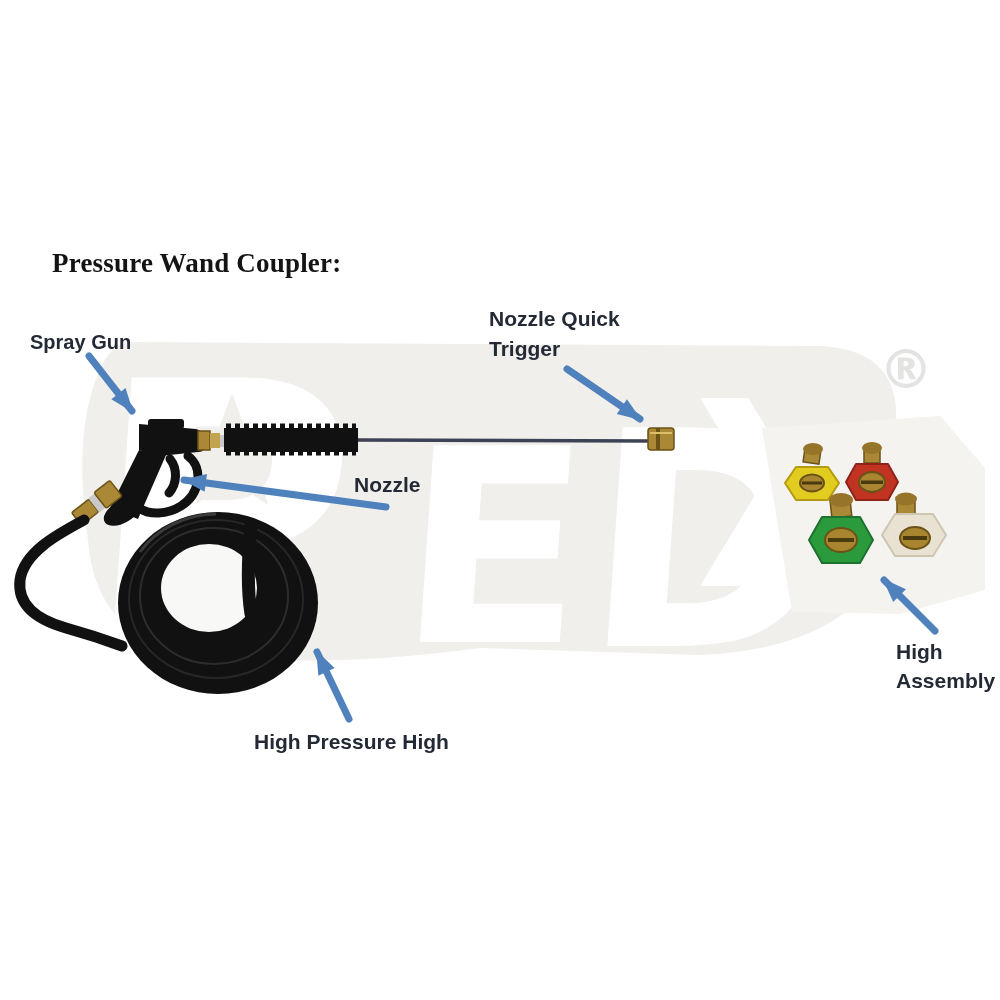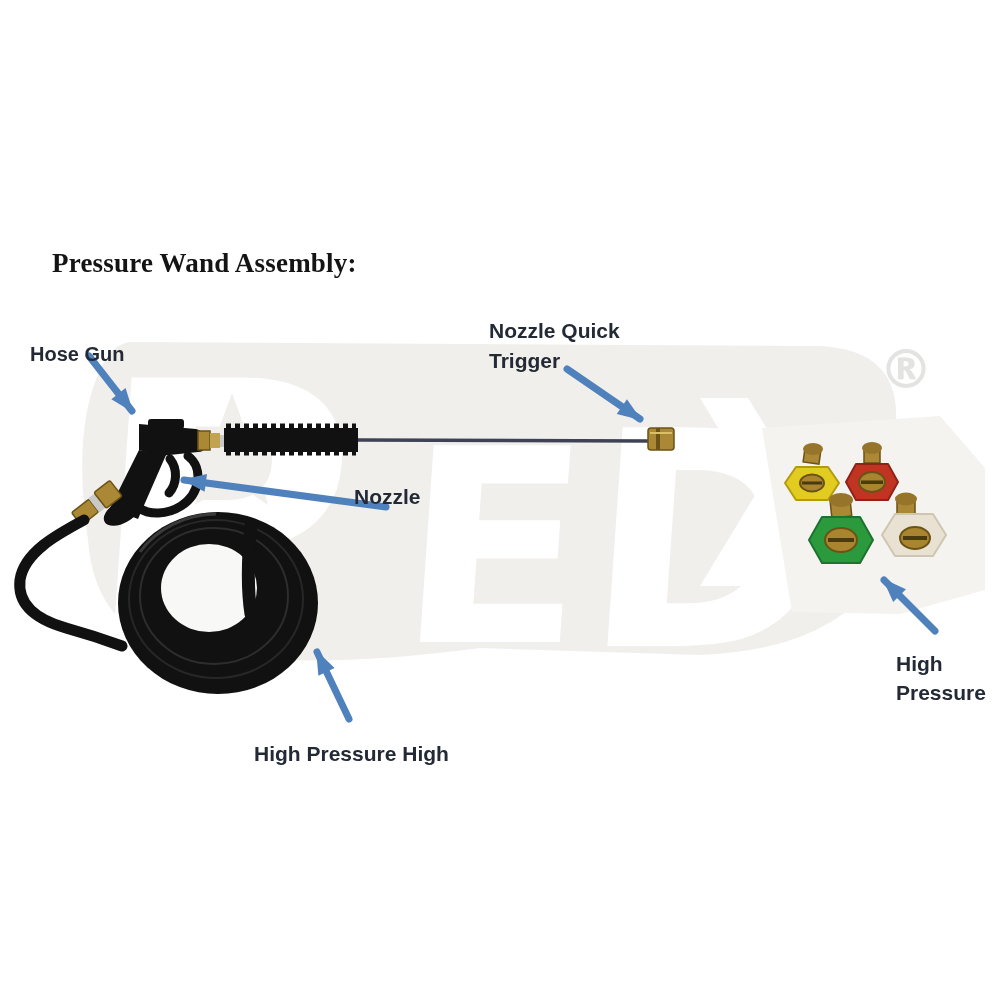--- a/index.html
+++ b/index.html
@@ -3,21 +3,21 @@
 <meta charset="utf-8">
 <style>
   html,body{margin:0;padding:0;background:#ffffff;}
   #page{position:relative;width:1000px;height:1000px;background:#ffffff;overflow:hidden;
         font-family:"Liberation Sans",sans-serif;}
   #scene{position:absolute;left:0;top:0;width:1000px;height:1000px;}
   .title{position:absolute;left:52px;top:248px;
          font-family:"Liberation Serif",serif;font-weight:bold;font-size:27px;
          color:var(--title-text);letter-spacing:.2px;}
   .label{position:absolute;font-weight:bold;font-size:21px;line-height:30px;
-         color:var(--label-text);white-space:nowrap;margin-top:12px;}
+         color:var(--label-text);white-space:nowrap;}
   #lbl-spray-gun{left:30px;top:327px;font-size:20px;}
   #lbl-nqc{left:489px;top:304px;}
   #lbl-trigger{left:354px;top:470px;}
   #lbl-hph{left:254px;top:727px;}
   #lbl-wn{left:896px;top:637px;line-height:29px;}
 
   
   .wm{fill:var(--watermark);}
   .wm-txt{fill:#ffffff;font-family:"DejaVu Sans",sans-serif;font-weight:bold;}
   .wm-reg{fill:#e3e3e2;font-family:"DejaVu Sans",sans-serif;font-weight:bold;}
@@ -141,31 +141,31 @@
 
     <g>
       <line class="arrow" marker-end="url(#ah)" x1="89" y1="356" x2="132" y2="411"></line>
       <line class="arrow" marker-end="url(#ah)" x1="567" y1="369" x2="640" y2="419"></line>
       <line class="arrow" marker-end="url(#ah)" x1="386" y1="507" x2="184" y2="480"></line>
       <line class="arrow" marker-end="url(#ah)" x1="349" y1="719" x2="317" y2="652"></line>
       <line class="arrow" marker-end="url(#ah)" x1="935" y1="631" x2="884" y2="580"></line>
     </g>
   </svg>
 
-  <div class="title">Pressure Wand Assembly:</div>
+  <div class="title">Pressure Wand Coupler:</div>
 
-  <div class="label" id="lbl-spray-gun">Hose Gun</div>
+  <div class="label" id="lbl-spray-gun">Spray Gun</div>
 
   <div class="label" id="lbl-nqc">
     <div>Nozzle Quick</div>
     <div>Trigger</div>
   </div>
 
   <div class="label" id="lbl-trigger">Nozzle</div>
 
   <div class="label" id="lbl-hph">High Pressure High</div>
 
   <div class="label" id="lbl-wn">
     <div>High</div>
-    <div>Pressure</div>
+    <div>Assembly</div>
   </div>
 
 </div>
 
 </body></html>

